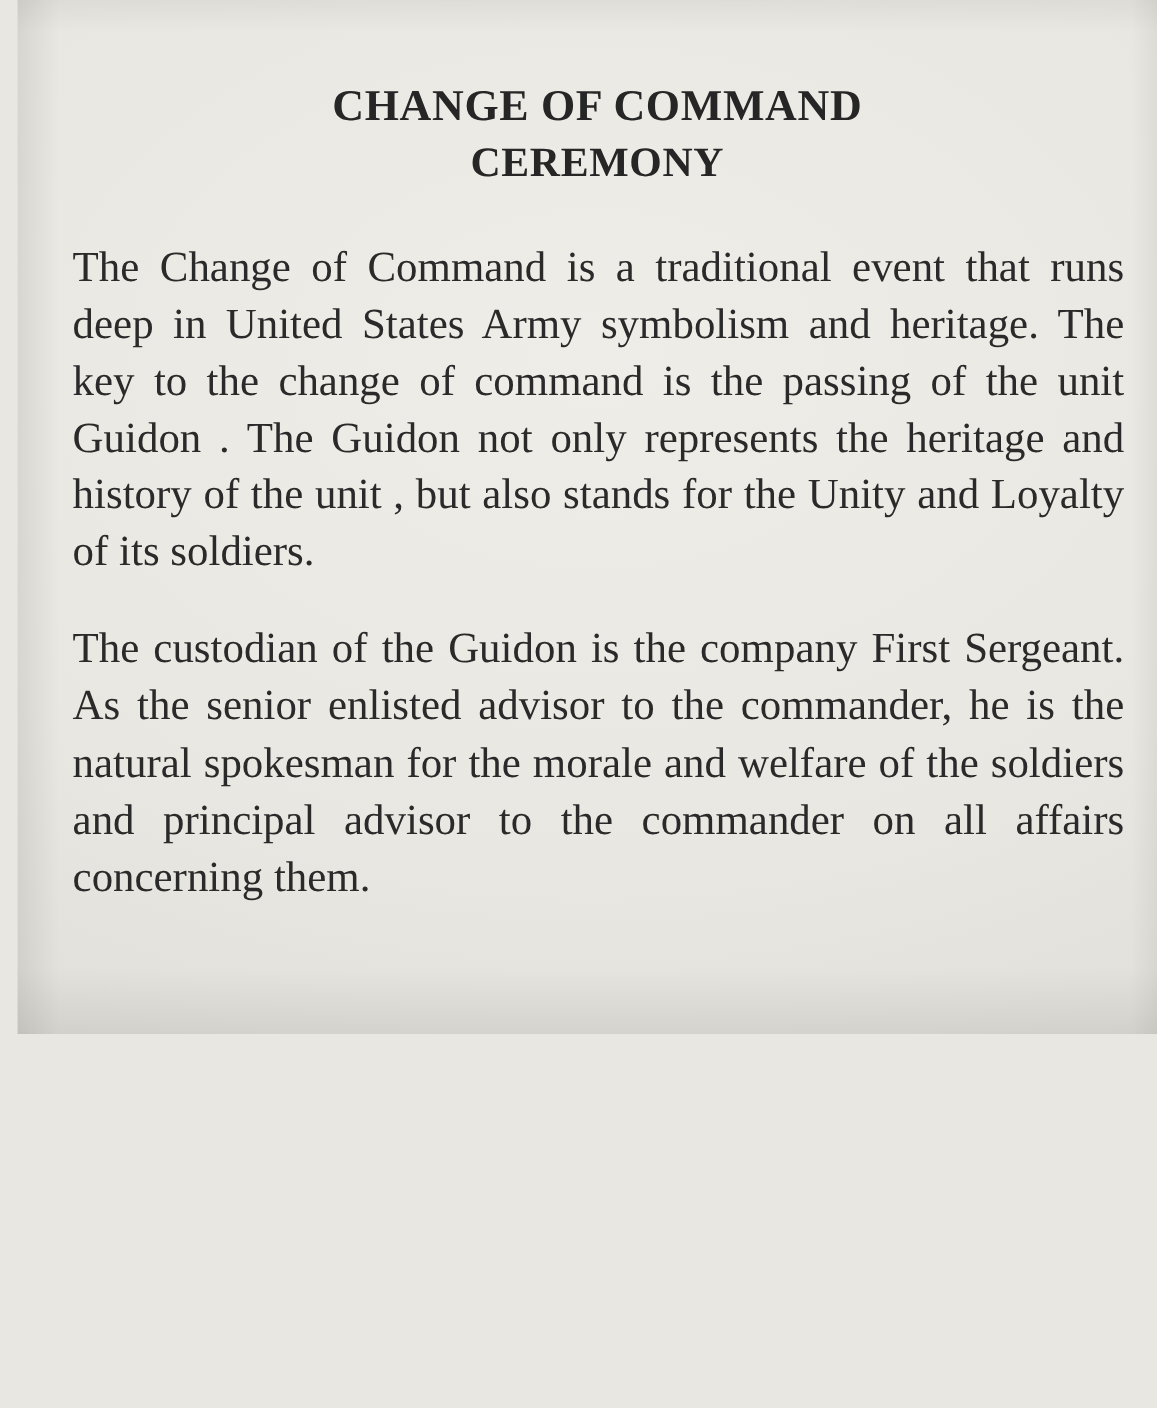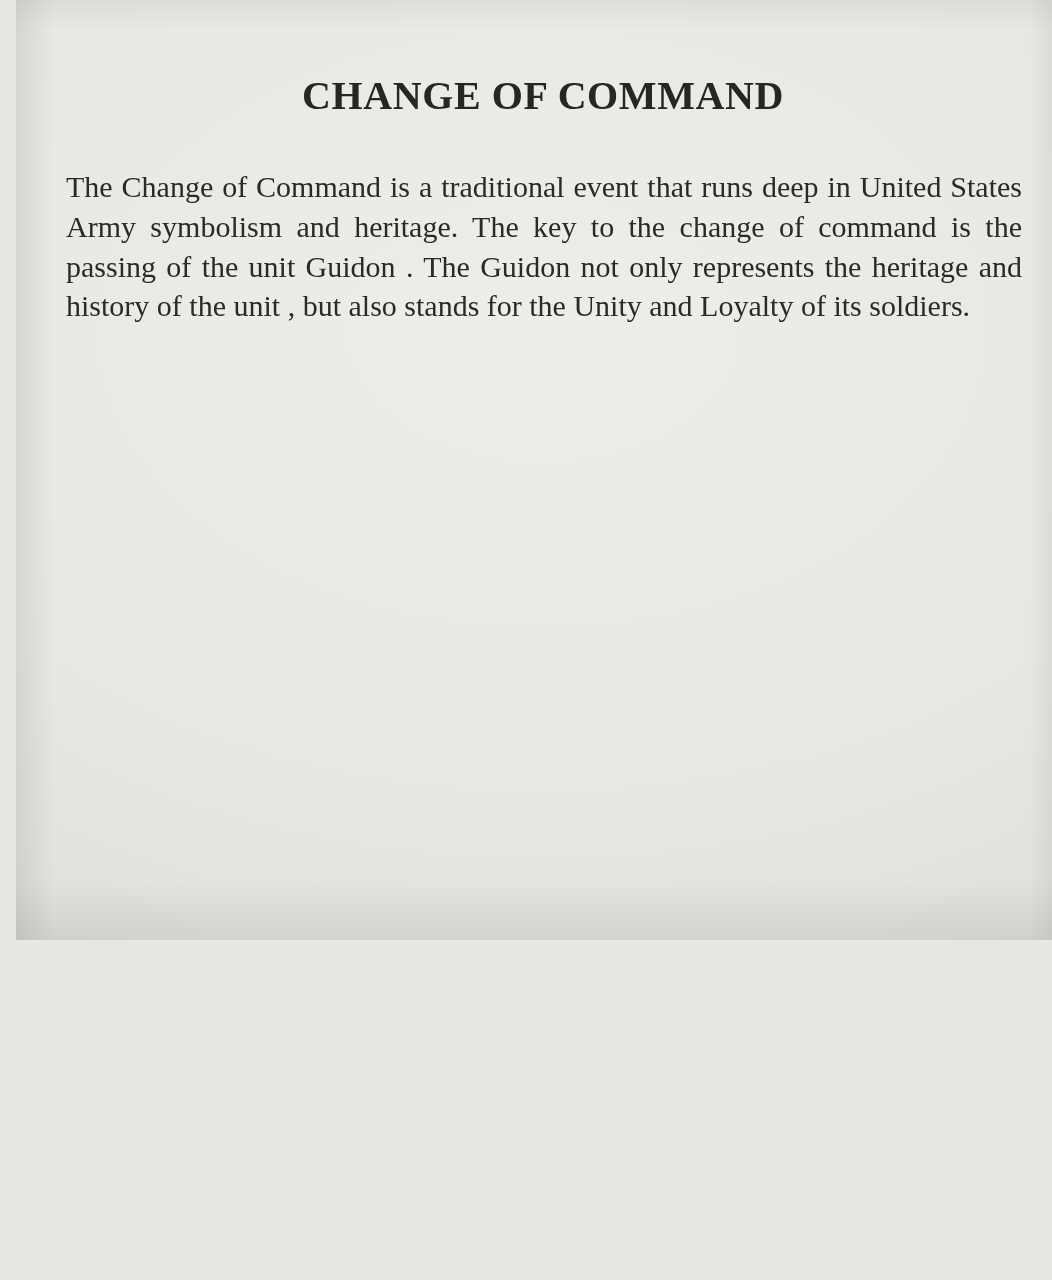--- a/index.html
+++ b/index.html
@@ -53,40 +53,42 @@
     font-size: 40px;
     letter-spacing: 0.6px;
     line-height: 1.32;
     color: #262626;
   }
   .title-line.second {
     font-size: 38px;
   }
 
   .paragraph {
-    font-size: 30px;
+    font-size: 39px;
     line-height: 1.33;
     text-align: justify;
     text-justify: inter-word;
     margin: 0 0 36px 0;
     color: #2a2a2a;
     padding: 0 6px 0 8px;
   }
   .paragraph:last-child {
     margin-bottom: 0;
   }
 </style>
 </head>
 <body>
 
 <div class="page">
   <div class="content">
 
     <div class="title-block">
       <div class="title-line">CHANGE OF COMMAND</div>
+      <div class="title-line second">CEREMONY</div>
     </div>
 
     <p class="paragraph">The Change of Command is a traditional event that runs deep in United States Army symbolism and heritage. The key to the change of command is the passing of the unit Guidon . The Guidon not only represents the heritage and history of the unit , but also stands for the Unity and Loyalty of its soldiers.</p>
 
 
+    <p class="paragraph">The custodian of the Guidon is the company First Sergeant. As the senior enlisted advisor to the commander, he is the natural spokesman for the morale and welfare of the soldiers and principal advisor to the commander on all affairs concerning them.</p>
 
   </div>
 </div>
 
 </body></html>

